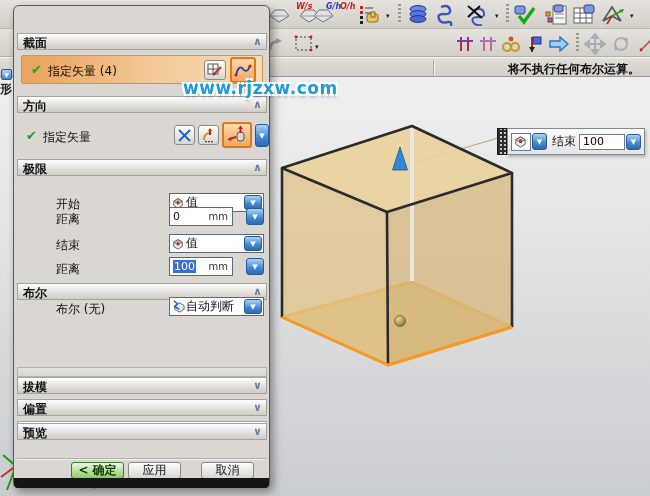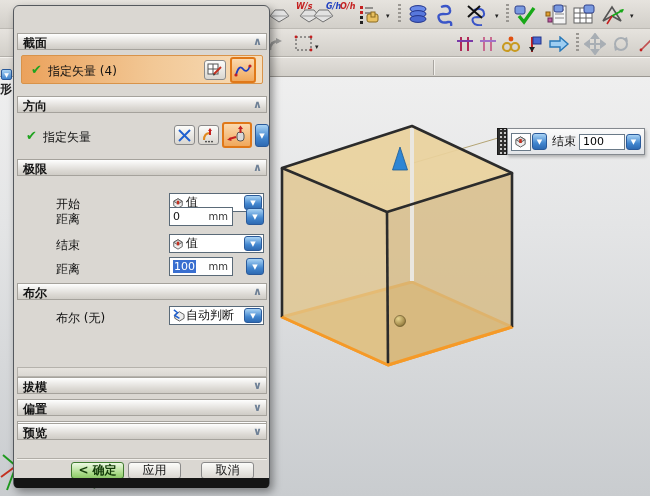--- a/index.html
+++ b/index.html
@@ -284,20 +284,21 @@
           <circle cx="3" cy="15" r="1.4" fill="#c42020"></circle>
       </svg>
     </div>
 
     <div id="frag-dd">▼</div>
     <div id="frag-char">形</div>
   </div>
 
   <div id="statusbar">
     <div class="status-div"></div>
+    <span id="status-msg">将不执行任何布尔运算。</span>
   </div>
 
   <div id="canvas"></div>
 
   <svg id="scene" viewBox="0 0 650 496">
     <defs>
       <radialGradient id="sphG" cx="0.35" cy="0.3" r="0.9">
         <stop offset="0" stop-color="#e6d490"></stop>
           <stop offset="0.6" stop-color="#a89050"></stop>
           <stop offset="1" stop-color="#6e5e28"></stop>
@@ -470,21 +471,21 @@
           <span class="mm">mm</span>
         </div>
         <div class="spin-dd" style="margin-left:13px">▼</div>
       </div>
     </div>
 
     <div class="grp-hd" style="top:277px">
       <span class="hl">布尔</span>
       <span class="chev">∧</span>
     </div>
-    <div class="dlg-row" style="top:300px;height:22px">
+    <div class="dlg-row" style="top:291px;height:22px">
       <span class="row-label" style="top:4px">布尔 (无)</span>
       <div class="combo">
         <span class="ci">
           <svg width="13" height="13" viewBox="0 0 14 14">
               <polygon points="3,6 8,3 13,6 13,10 8,13 3,10" fill="#eee" stroke="#555"></polygon>
               <polyline points="2,1 6,4 3,7 8,10" fill="none" stroke="#2060d0" stroke-width="1.6"></polyline>
             </svg>
         </span>
         <span class="ct">自动判断</span>
         <div class="blue-dd">▼</div>
@@ -510,14 +511,15 @@
       <span class="chev">∨</span>
     </div>
 
     <div id="dlg-sep"></div>
     <div class="btm-btn" id="btn-ok" style="left:57px">&lt; 确定 &gt;</div>
     <div class="btm-btn" style="left:114px">应用</div>
     <div class="btm-btn" style="left:187px">取消</div>
     <div id="dlg-footer-band"></div>
   </div>
 
+  <div id="watermark">www.rjzxw.com</div>
 
 </div>
 
 </body></html>

